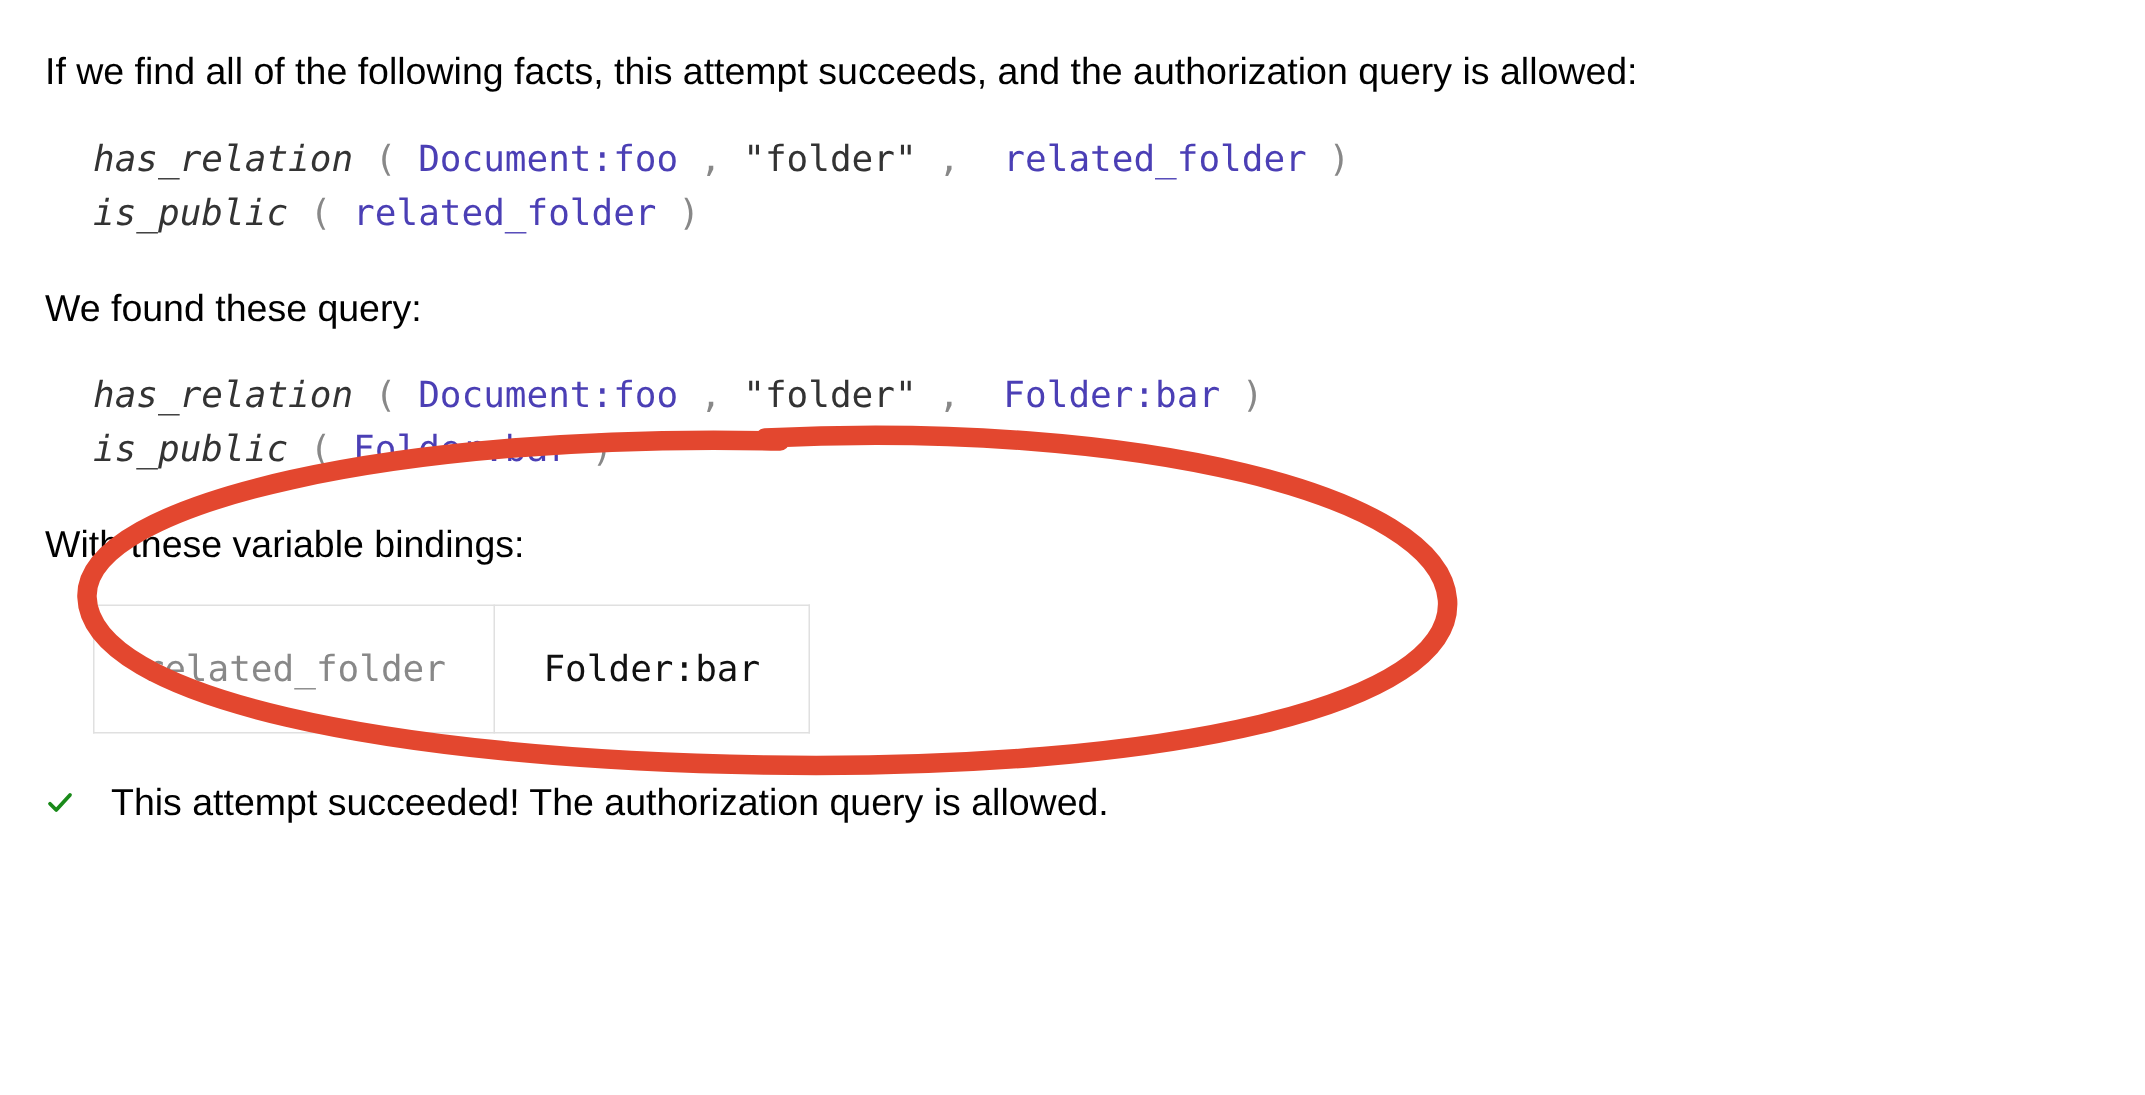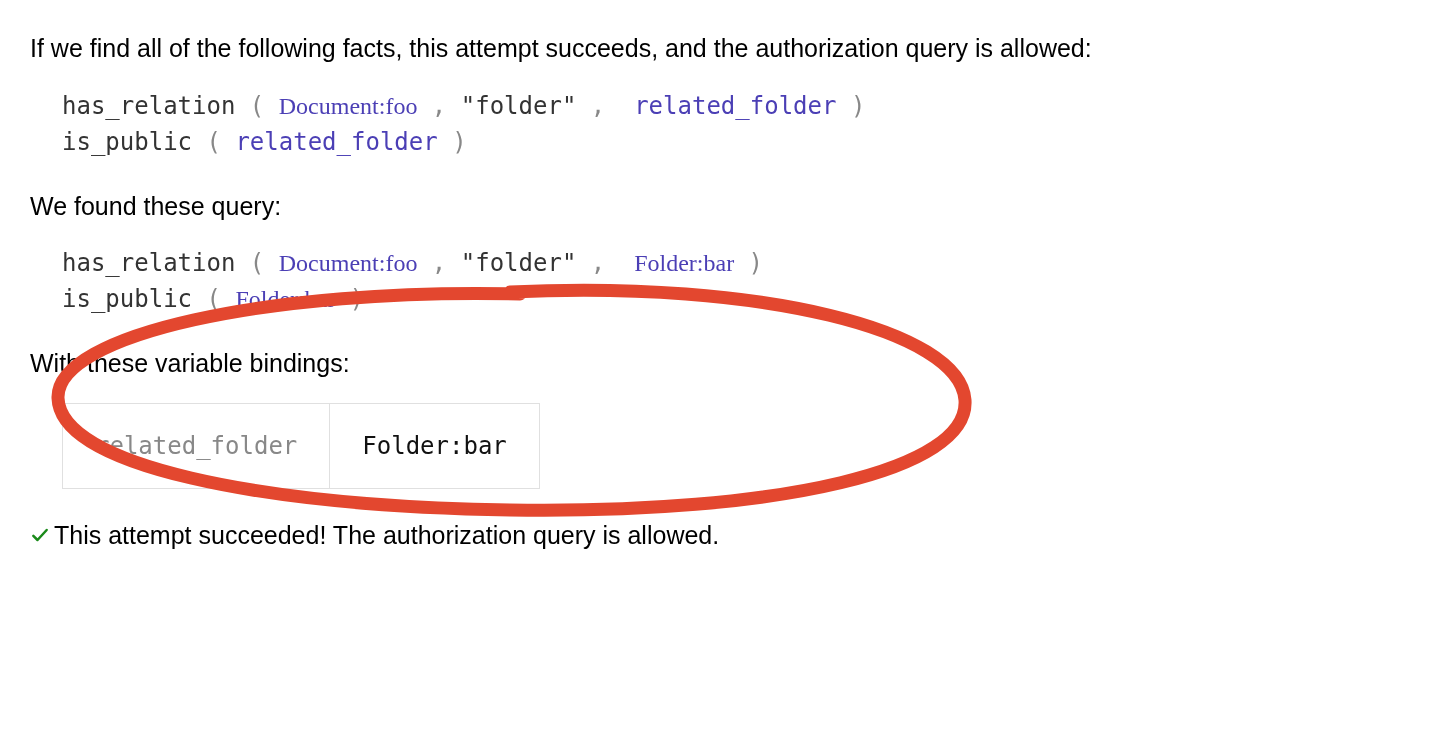--- a/index.html
+++ b/index.html
@@ -20,23 +20,23 @@
   }
   .code-block {
     font-family: "SFMono-Regular", ui-monospace, Menlo, Consolas, monospace;
     font-size: 24px;
     line-height: 1.5;
     padding-left: 32px;
     margin: 20px 0 28px 0;
     white-space: pre;
     color: #333;
   }
-  .tok-fn   { color: #333; }
+  .tok-fn   { color: #333; font-style: italic; }
   .tok-punc { color: #888; }
-  .tok-type { color: #4b3fb5; font-family: Liberation Serif, serif; }
+  .tok-type { color: #4b3fb5; }
   .tok-str  { color: #333; }
   .tok-var  { color: #4b3fb5; }
   .section-label {
     font-size: 25px;
     margin: 8px 0 18px 0;
   }
   .bindings-table {
     border-collapse: collapse;
     margin: 20px 0 28px 32px;
     font-family: "SFMono-Regular", ui-monospace, Menlo, Consolas, monospace;
@@ -44,21 +44,21 @@
   }
   .bindings-table td {
     border: 1px solid #e0e0e0;
     padding: 24px 32px;
   }
   .bindings-table td.key { color: #888; }
   .bindings-table td.val { color: #111; }
   .result-line {
     display: flex;
     align-items: center;
-    gap: 4px;
+    gap: 24px;
     font-size: 25px;
     margin-top: 18px;
   }
   .check-icon {
     width: 20px;
     height: 20px;
     flex: none;
     color: #1a8a1a;
   }
   .check-icon svg { display: block; }

